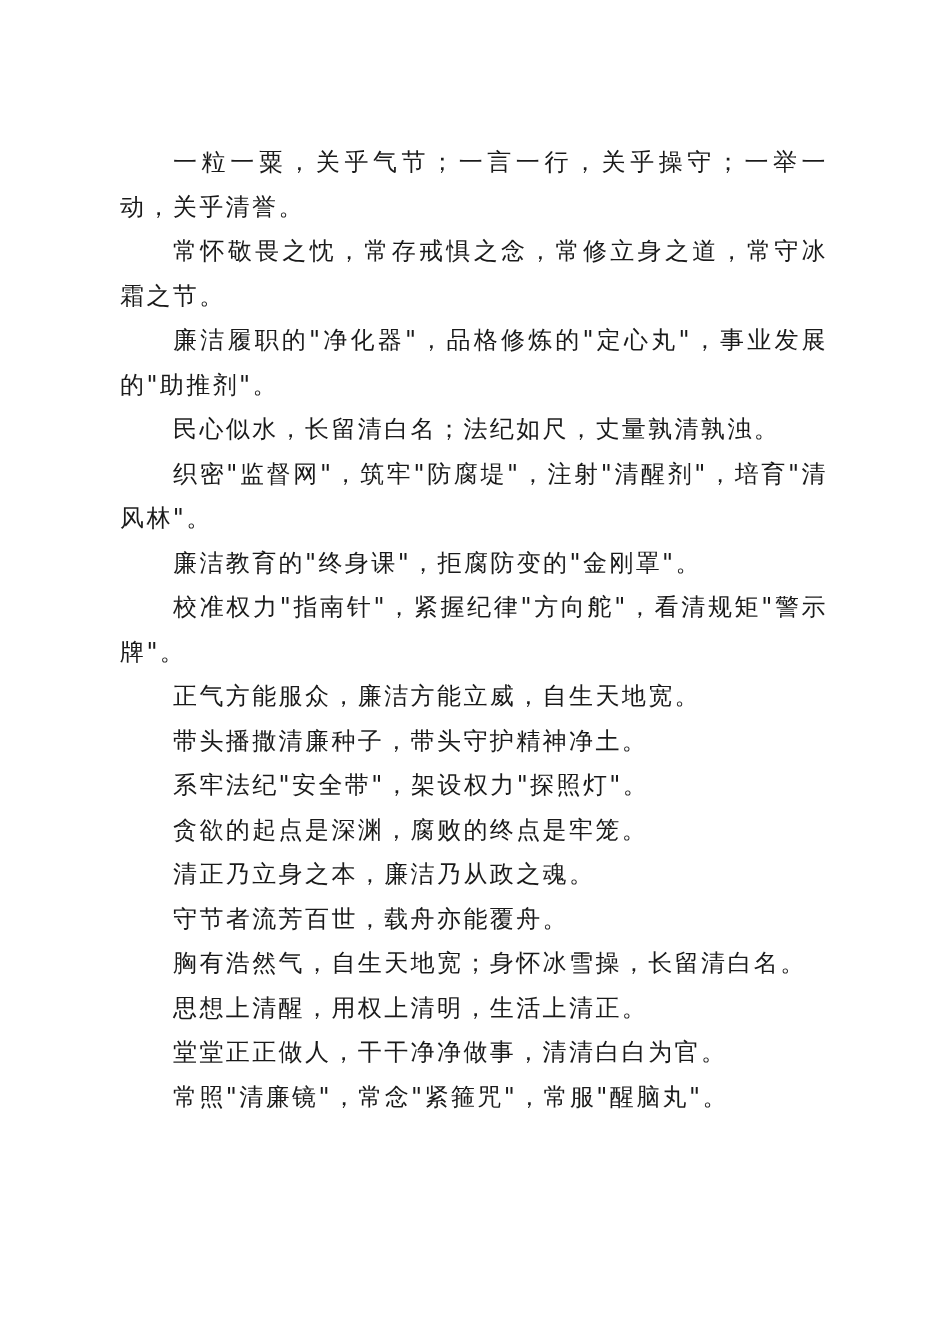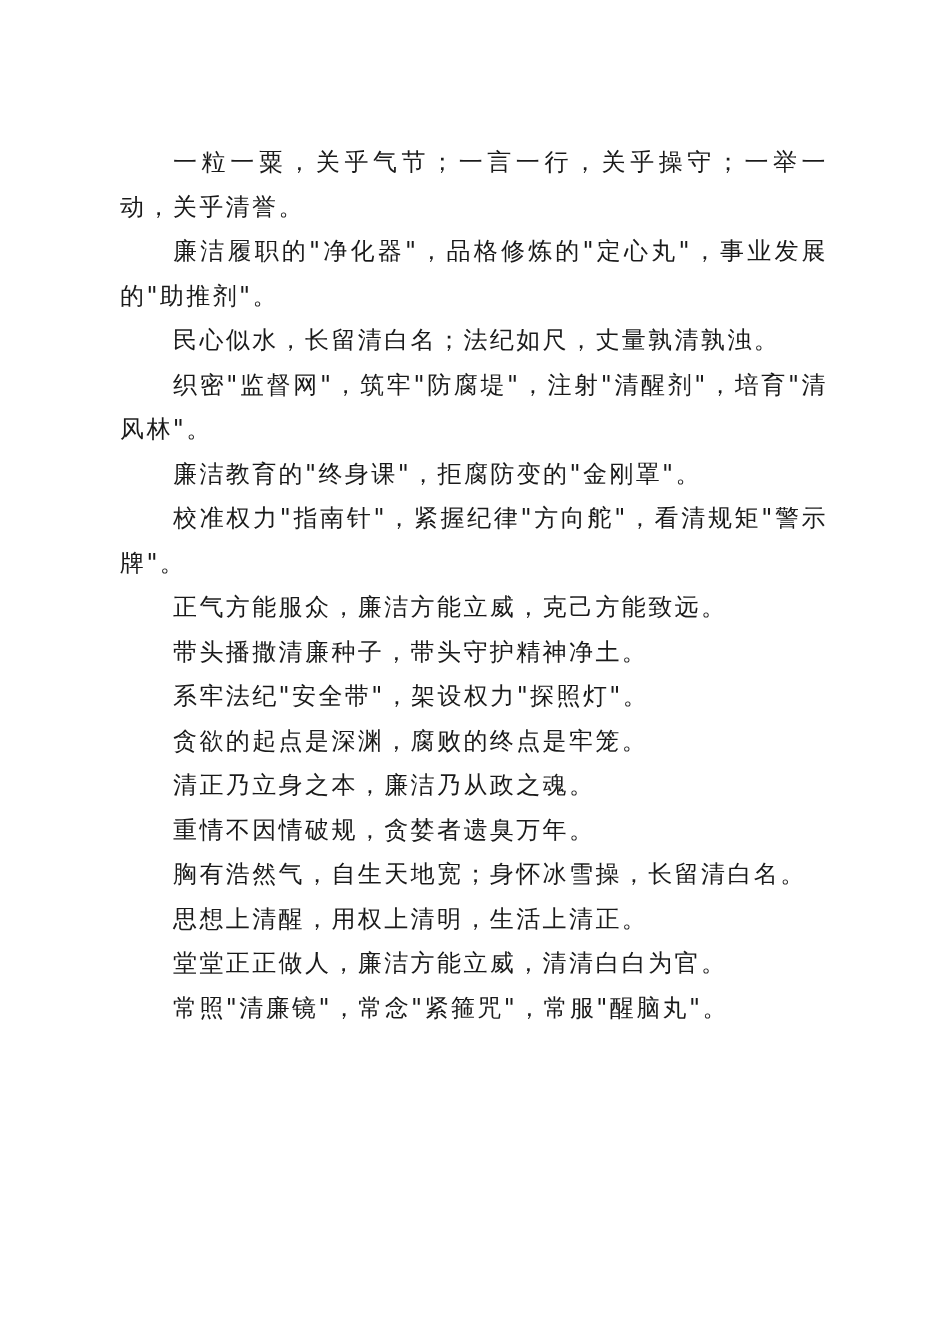--- a/index.html
+++ b/index.html
@@ -31,28 +31,29 @@
     text-align: justify;
     text-align-last: left;
     word-break: break-all;
   }
 </style>
 </head>
 <body>
 
 <div class="page">
   <p class="para">一粒一粟，关乎气节；一言一行，关乎操守；一举一动，关乎清誉。</p>
+  <p class="para">常怀敬畏之忱，常存戒惧之念，常修立身之道，常守冰霜之节。</p>
   <p class="para">廉洁履职的"净化器"，品格修炼的"定心丸"，事业发展的"助推剂"。</p>
   <p class="para">民心似水，长留清白名；法纪如尺，丈量孰清孰浊。</p>
   <p class="para">织密"监督网"，筑牢"防腐堤"，注射"清醒剂"，培育"清风林"。</p>
   <p class="para">廉洁教育的"终身课"，拒腐防变的"金刚罩"。</p>
   <p class="para">校准权力"指南针"，紧握纪律"方向舵"，看清规矩"警示牌"。</p>
-  <p class="para">正气方能服众，廉洁方能立威，克己方能致远。</p>
+  <p class="para">正气方能服众，廉洁方能立威，自生天地宽。</p>
   <p class="para">带头播撒清廉种子，带头守护精神净土。</p>
   <p class="para">系牢法纪"安全带"，架设权力"探照灯"。</p>
   <p class="para">贪欲的起点是深渊，腐败的终点是牢笼。</p>
   <p class="para">清正乃立身之本，廉洁乃从政之魂。</p>
-  <p class="para">重情不因情破规，贪婪者遗臭万年。</p>
+  <p class="para">守节者流芳百世，载舟亦能覆舟。</p>
   <p class="para">胸有浩然气，自生天地宽；身怀冰雪操，长留清白名。</p>
   <p class="para">思想上清醒，用权上清明，生活上清正。</p>
-  <p class="para">堂堂正正做人，廉洁方能立威，清清白白为官。</p>
+  <p class="para">堂堂正正做人，干干净净做事，清清白白为官。</p>
   <p class="para">常照"清廉镜"，常念"紧箍咒"，常服"醒脑丸"。</p>
 </div>
 
 </body></html>

